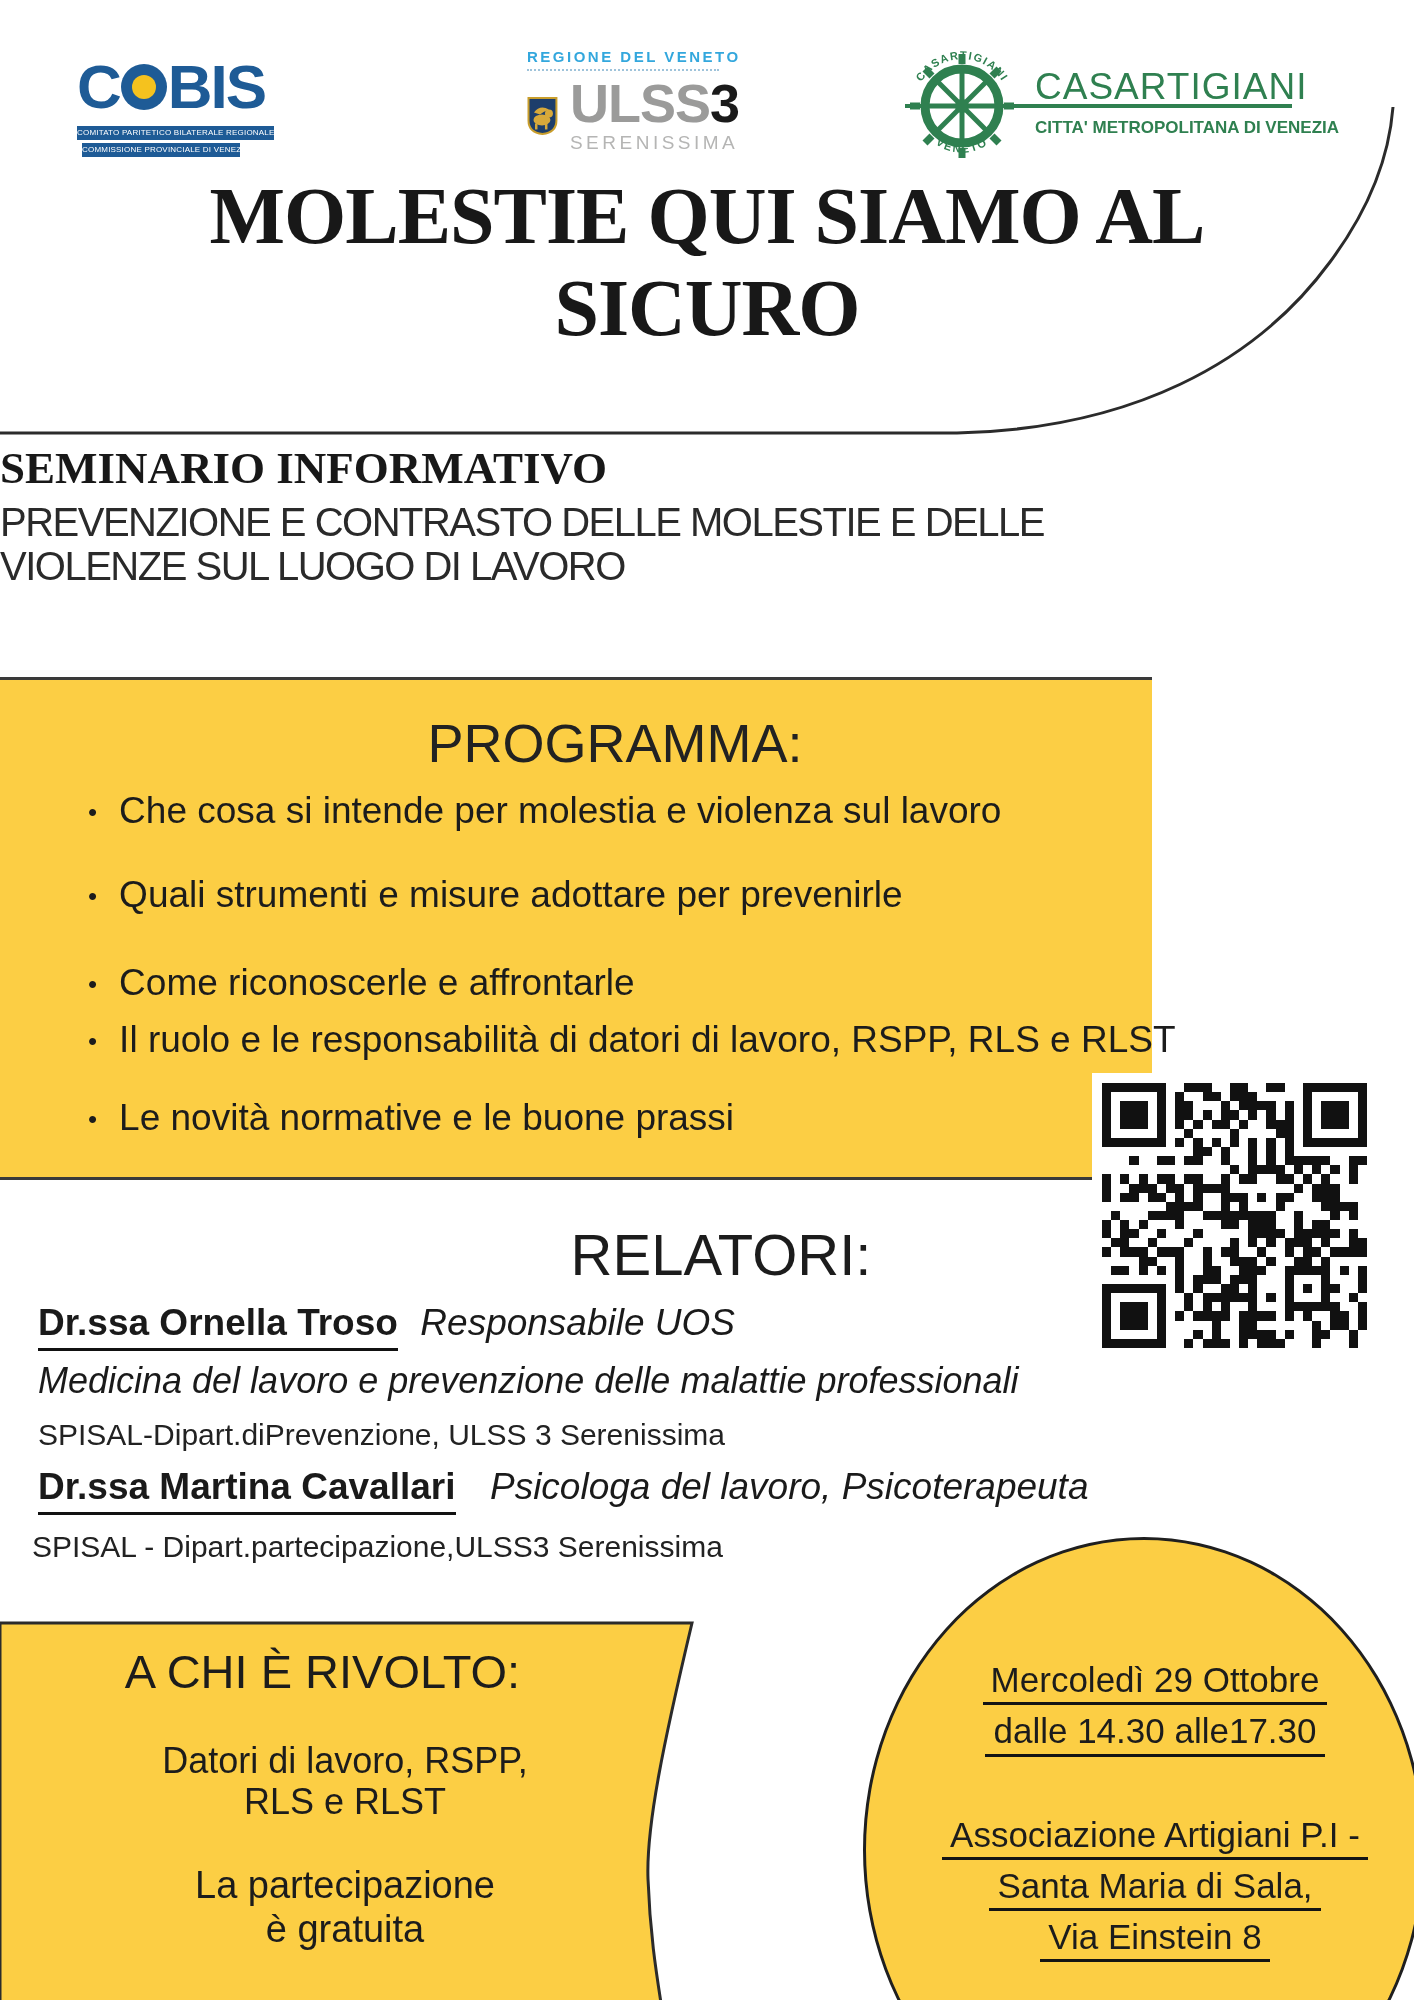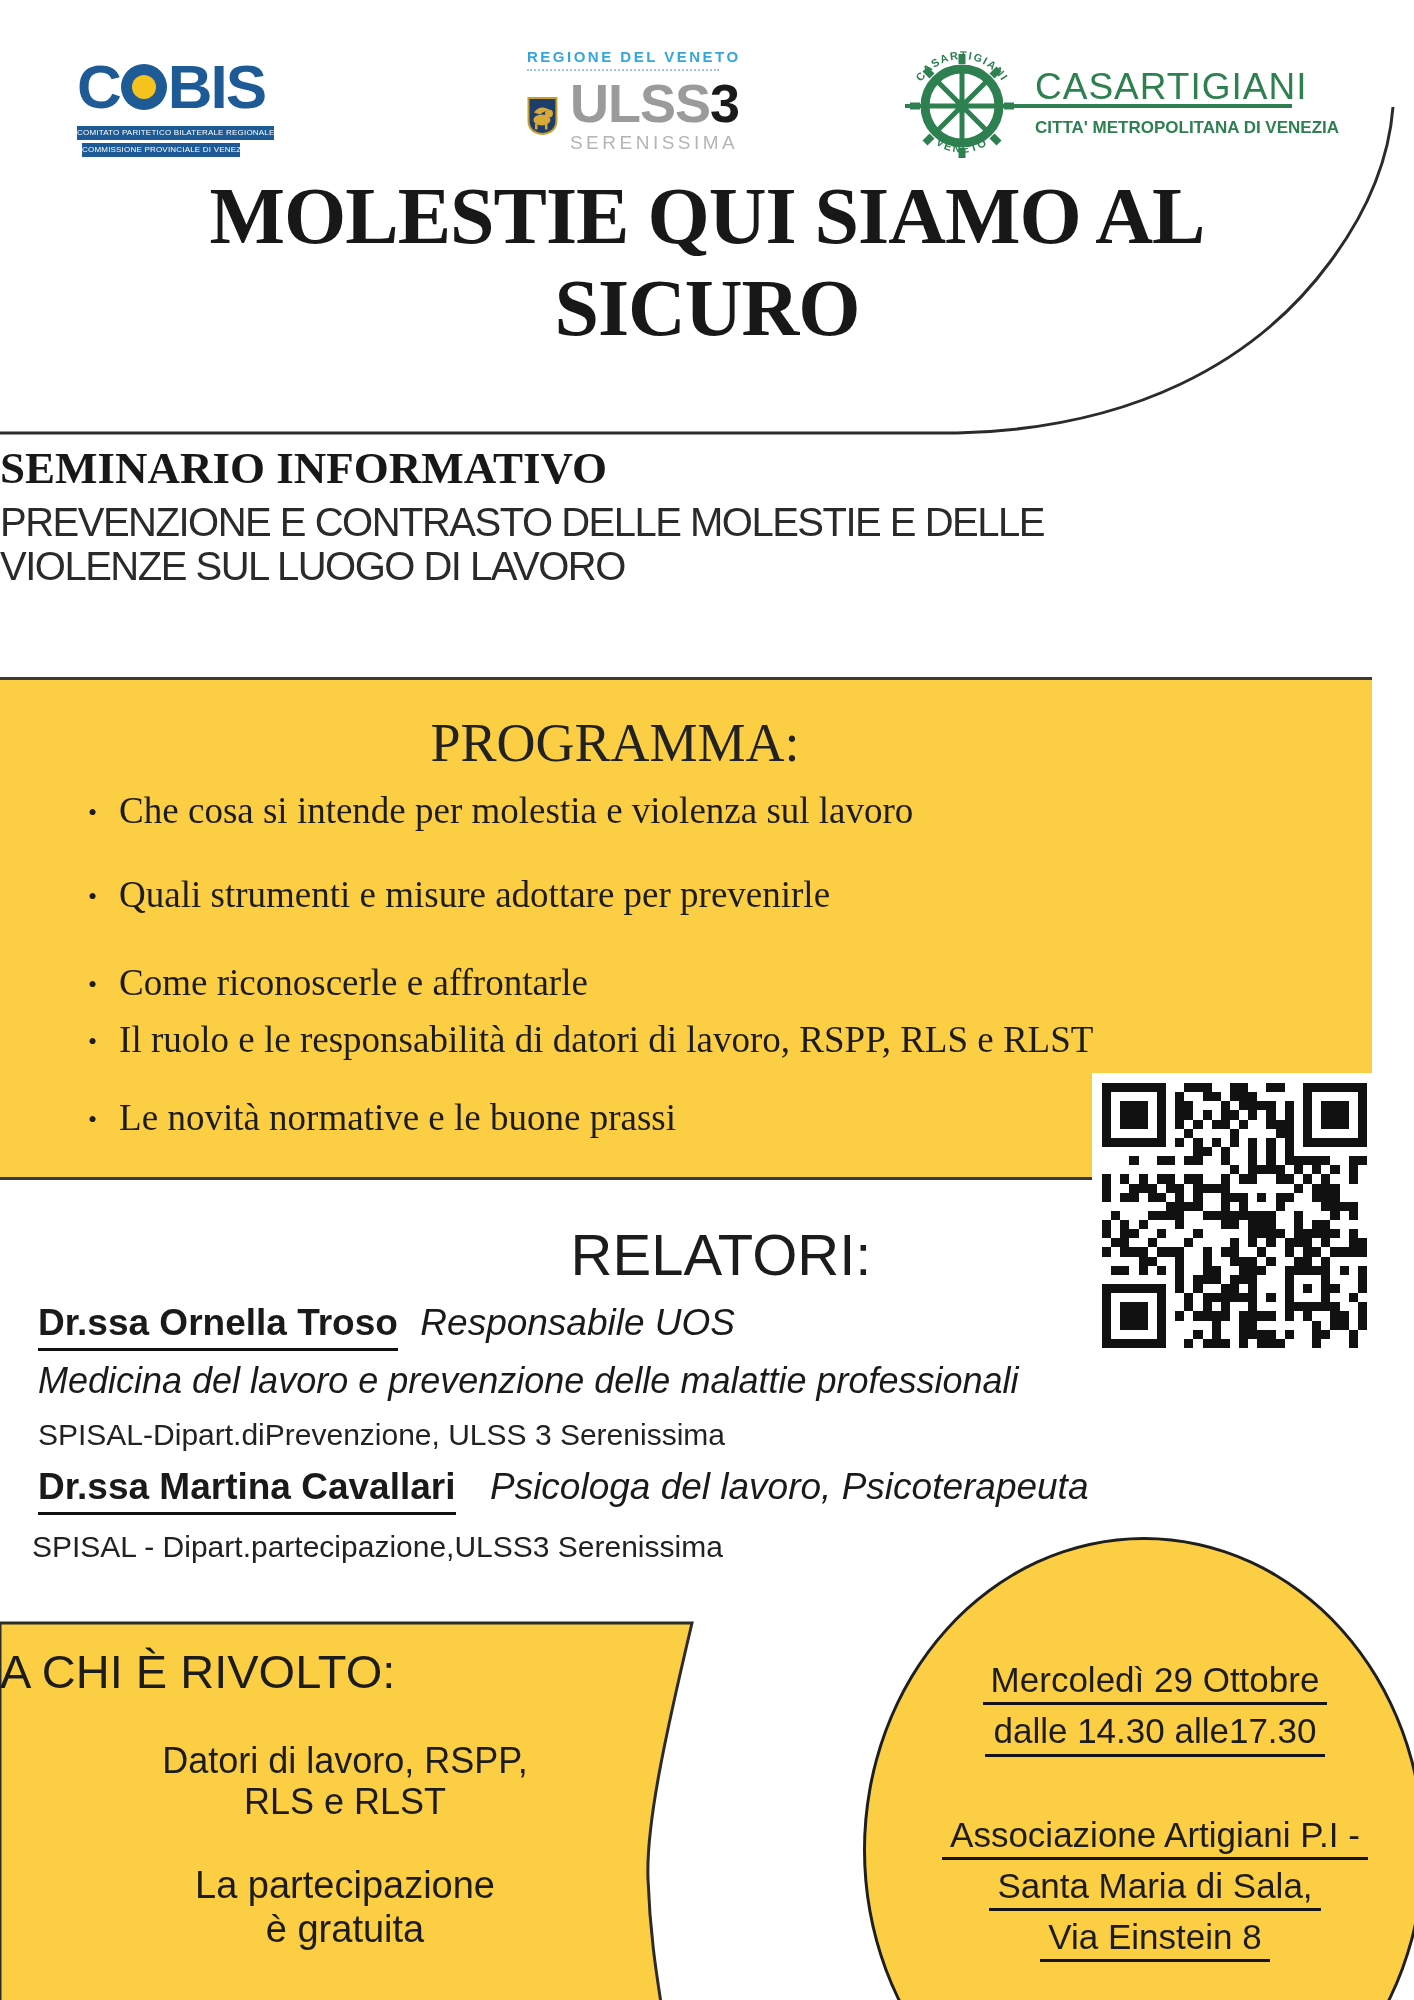--- a/index.html
+++ b/index.html
@@ -39,22 +39,22 @@
          font-size:80px;line-height:1.15;letter-spacing:-1px;color:#181818;}
   .title-inner{max-width:1080px;margin:0 auto;}
   .swoosh{left:0;top:0;width:1414px;height:2000px;pointer-events:none;}
 
   .seminar{left:0;top:444px;width:100%;text-align:left;}
   .seminar-h{font-family:"Liberation Serif","DejaVu Serif",serif;font-weight:bold;
              font-size:45px;line-height:1.1;color:#181818;}
   .seminar-sub{font-size:40px;line-height:1.1;letter-spacing:-1.5px;color:#2a2a2a;margin-top:6px;}
 
   
-  .program{left:0;top:677px;width:1372px;height:503px;background:#FCCE44;
-           border-top:3px solid #3A3A3A;border-bottom:3px solid #3A3A3A;box-sizing:border-box;font-family:Liberation Serif, serif;}
+  .program{left:0;top:677px;width:1152px;height:503px;background:#FCCE44;
+           border-top:3px solid #3A3A3A;border-bottom:3px solid #3A3A3A;box-sizing:border-box;}
   .program-h{position:absolute;left:0;top:36px;width:1230px;text-align:center;
              font-size:54px;line-height:1;color:#222;}
   .program ul{position:absolute;left:88px;right:20px;top:110px;margin:0;padding:0;list-style:none;}
   .program li{font-size:37px;line-height:1.14;color:#1c1c1c;white-space:nowrap;}
   .program li::before{content:"\2022";font-size:26px;margin-right:22px;vertical-align:2px;}
   .program li:nth-child(1){margin-bottom:42px;}
   .program li:nth-child(2){margin-bottom:46px;}
   .program li:nth-child(3){margin-bottom:14px;}
   .program li:nth-child(4){margin-bottom:36px;}
 
@@ -65,21 +65,21 @@
   
   .relatori-h{left:14px;top:1226px;width:1414px;text-align:center;font-size:58px;line-height:1;color:#1c1c1c;}
   .spk{left:38px;white-space:nowrap;}
   .spk-name{font-weight:bold;font-size:37px;display:inline-block;border-bottom:3px solid #111;padding-bottom:4px;}
   .spk-role{font-style:italic;font-size:37px;}
   .spk-detail{font-style:italic;font-size:36px;}
   .spk-org{font-size:30px;color:#222;}
 
   
   .aud-svg{left:0;top:1621px;}
-  .aud-h{left:0;top:1644px;width:645px;text-align:left;font-size:47px;color:#1c1c1c;}
+  .aud-h{left:0;top:1644px;width:645px;text-align:center;font-size:47px;color:#1c1c1c;}
   .aud-l1{left:0;top:1732px;width:690px;text-align:center;font-size:36px;line-height:1.15;color:#1c1c1c;margin-top:8px;}
   .aud-l3{left:0;top:1864px;width:690px;text-align:center;font-size:38px;line-height:1.15;color:#1c1c1c;}
 
   
   .ellipse{left:863px;top:1537px;width:562px;height:626px;border:3px solid #1f1f1f;
            border-radius:50%;background:#FCCE44;box-sizing:border-box;}
   .event-text{left:890px;top:1660px;width:530px;text-align:center;}
   .event-text .line{margin-bottom:6px;}
   .event-text .u{display:inline-block;border-bottom:3px solid #141414;padding:0 8px 2px;
                  font-size:35px;line-height:1.15;color:#1c1c1c;}

